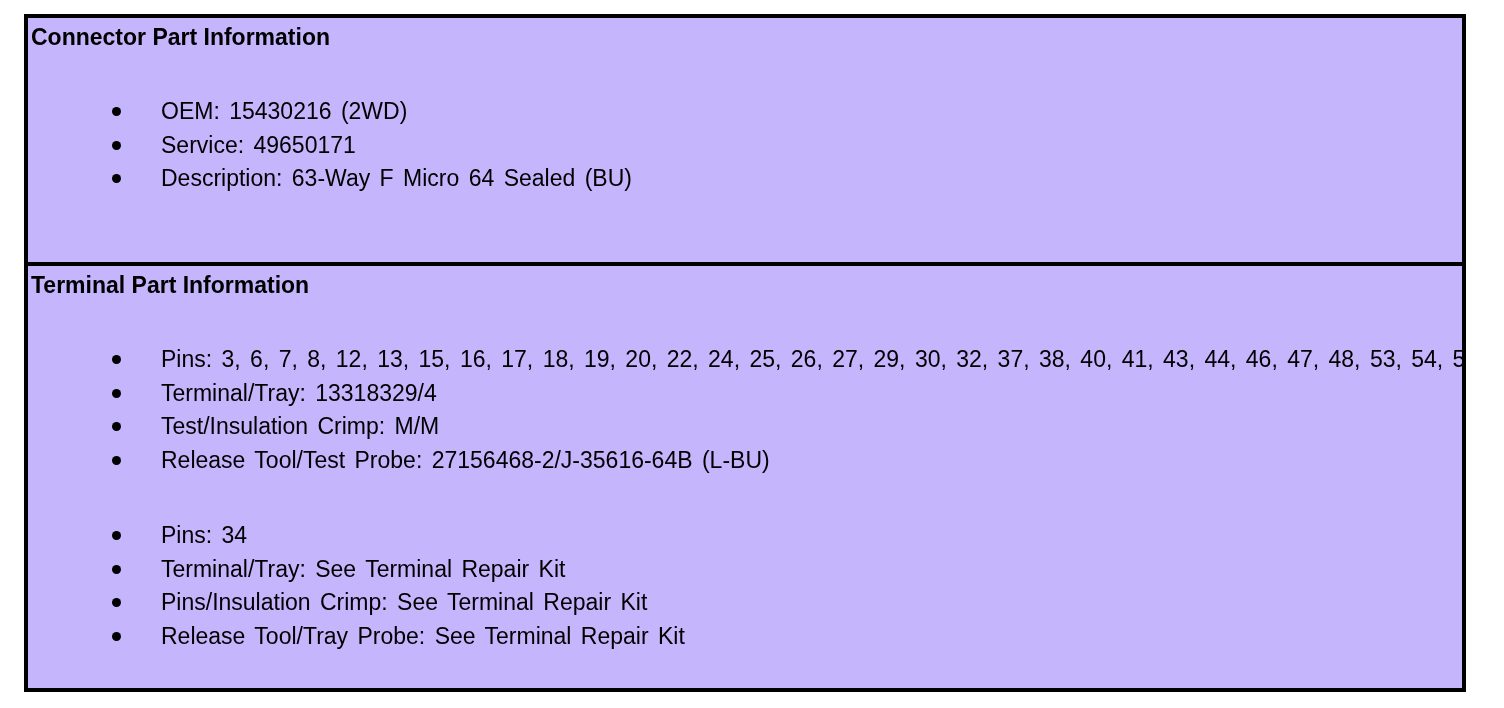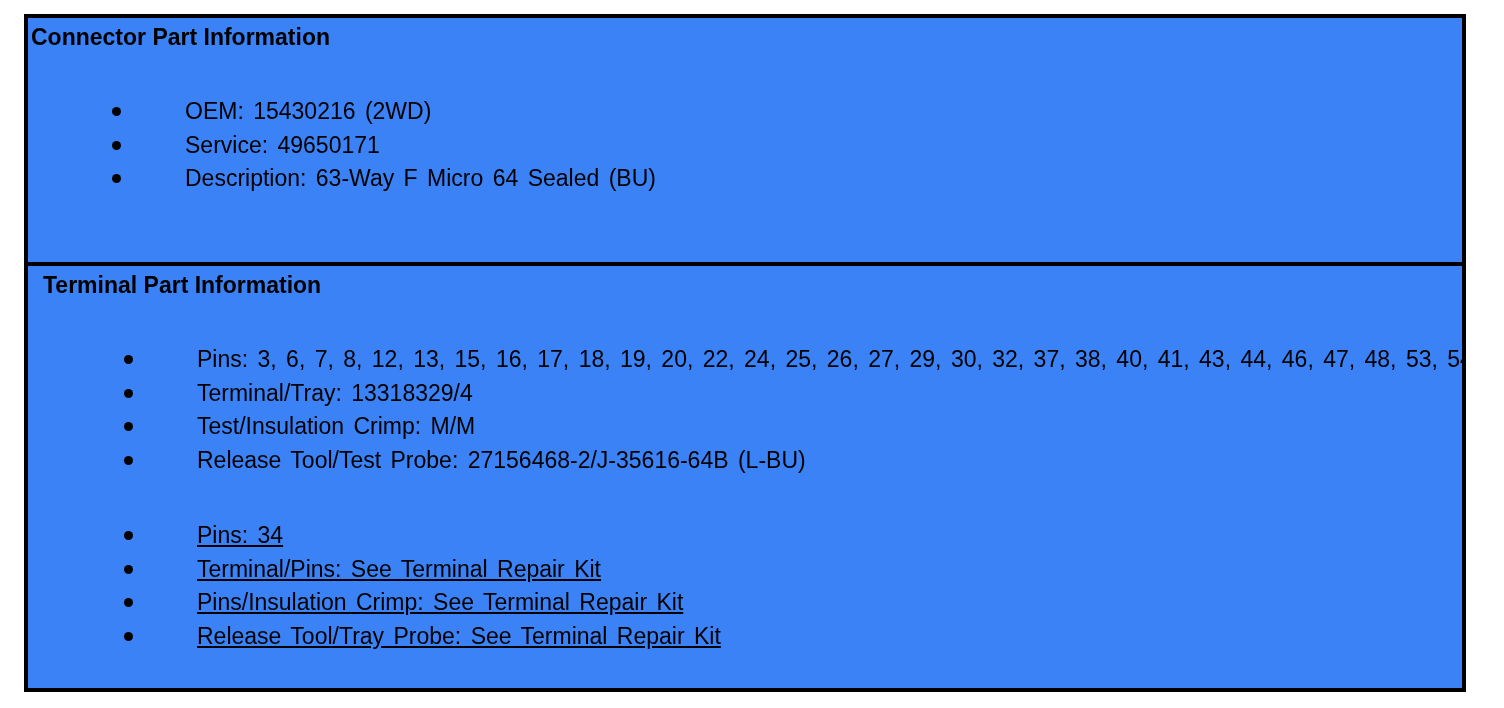--- a/index.html
+++ b/index.html
@@ -12,54 +12,51 @@
     font-family: "Liberation Sans", sans-serif;
     color: #000000;
   }
   .doc {
     position: absolute;
     left: 24px;
     top: 14px;
     width: 1442px;
     height: 678px;
     border: 4px solid #000000;
-    background: #3b82f6;
+    background: #c4b5fd;
   }
   .section {
     overflow: hidden;
   }
   .section--connector {
     height: 248px;
     border-bottom: 4px solid #000000;
   }
   .section--terminal {
     height: 418px;
-    padding-left: 12px;
   }
   .section-title {
     font-size: 23px;
     font-weight: bold;
     line-height: 27px;
     margin: 6px 0 0 3px;
     white-space: nowrap;
   }
   .bullet-list {
     list-style: none;
     margin: 44px 0 0 0;
     padding: 0;
   }
   .bullet-list--followup {
     margin-top: 42px;
-    text-decoration: underline;
   }
   .bullet-row {
     display: flex;
     align-items: center;
     height: 33.5px;
-    gap: 24px;
   }
   .dot {
     flex: 0 0 auto;
     width: 9px;
     height: 9px;
     border-radius: 50%;
     background: #000000;
     margin-left: 84px;
   }
   .item-text {
@@ -116,21 +113,21 @@
       </li>
     </ul>
 
     <ul class="bullet-list bullet-list--followup">
       <li class="bullet-row">
         <span class="dot"></span>
         <span class="item-text">Pins: 34</span>
       </li>
       <li class="bullet-row">
         <span class="dot"></span>
-        <span class="item-text">Terminal/Pins: See Terminal Repair Kit</span>
+        <span class="item-text">Terminal/Tray: See Terminal Repair Kit</span>
       </li>
       <li class="bullet-row">
         <span class="dot"></span>
         <span class="item-text">Pins/Insulation Crimp: See Terminal Repair Kit</span>
       </li>
       <li class="bullet-row">
         <span class="dot"></span>
         <span class="item-text">Release Tool/Tray Probe: See Terminal Repair Kit</span>
       </li>
     </ul>

